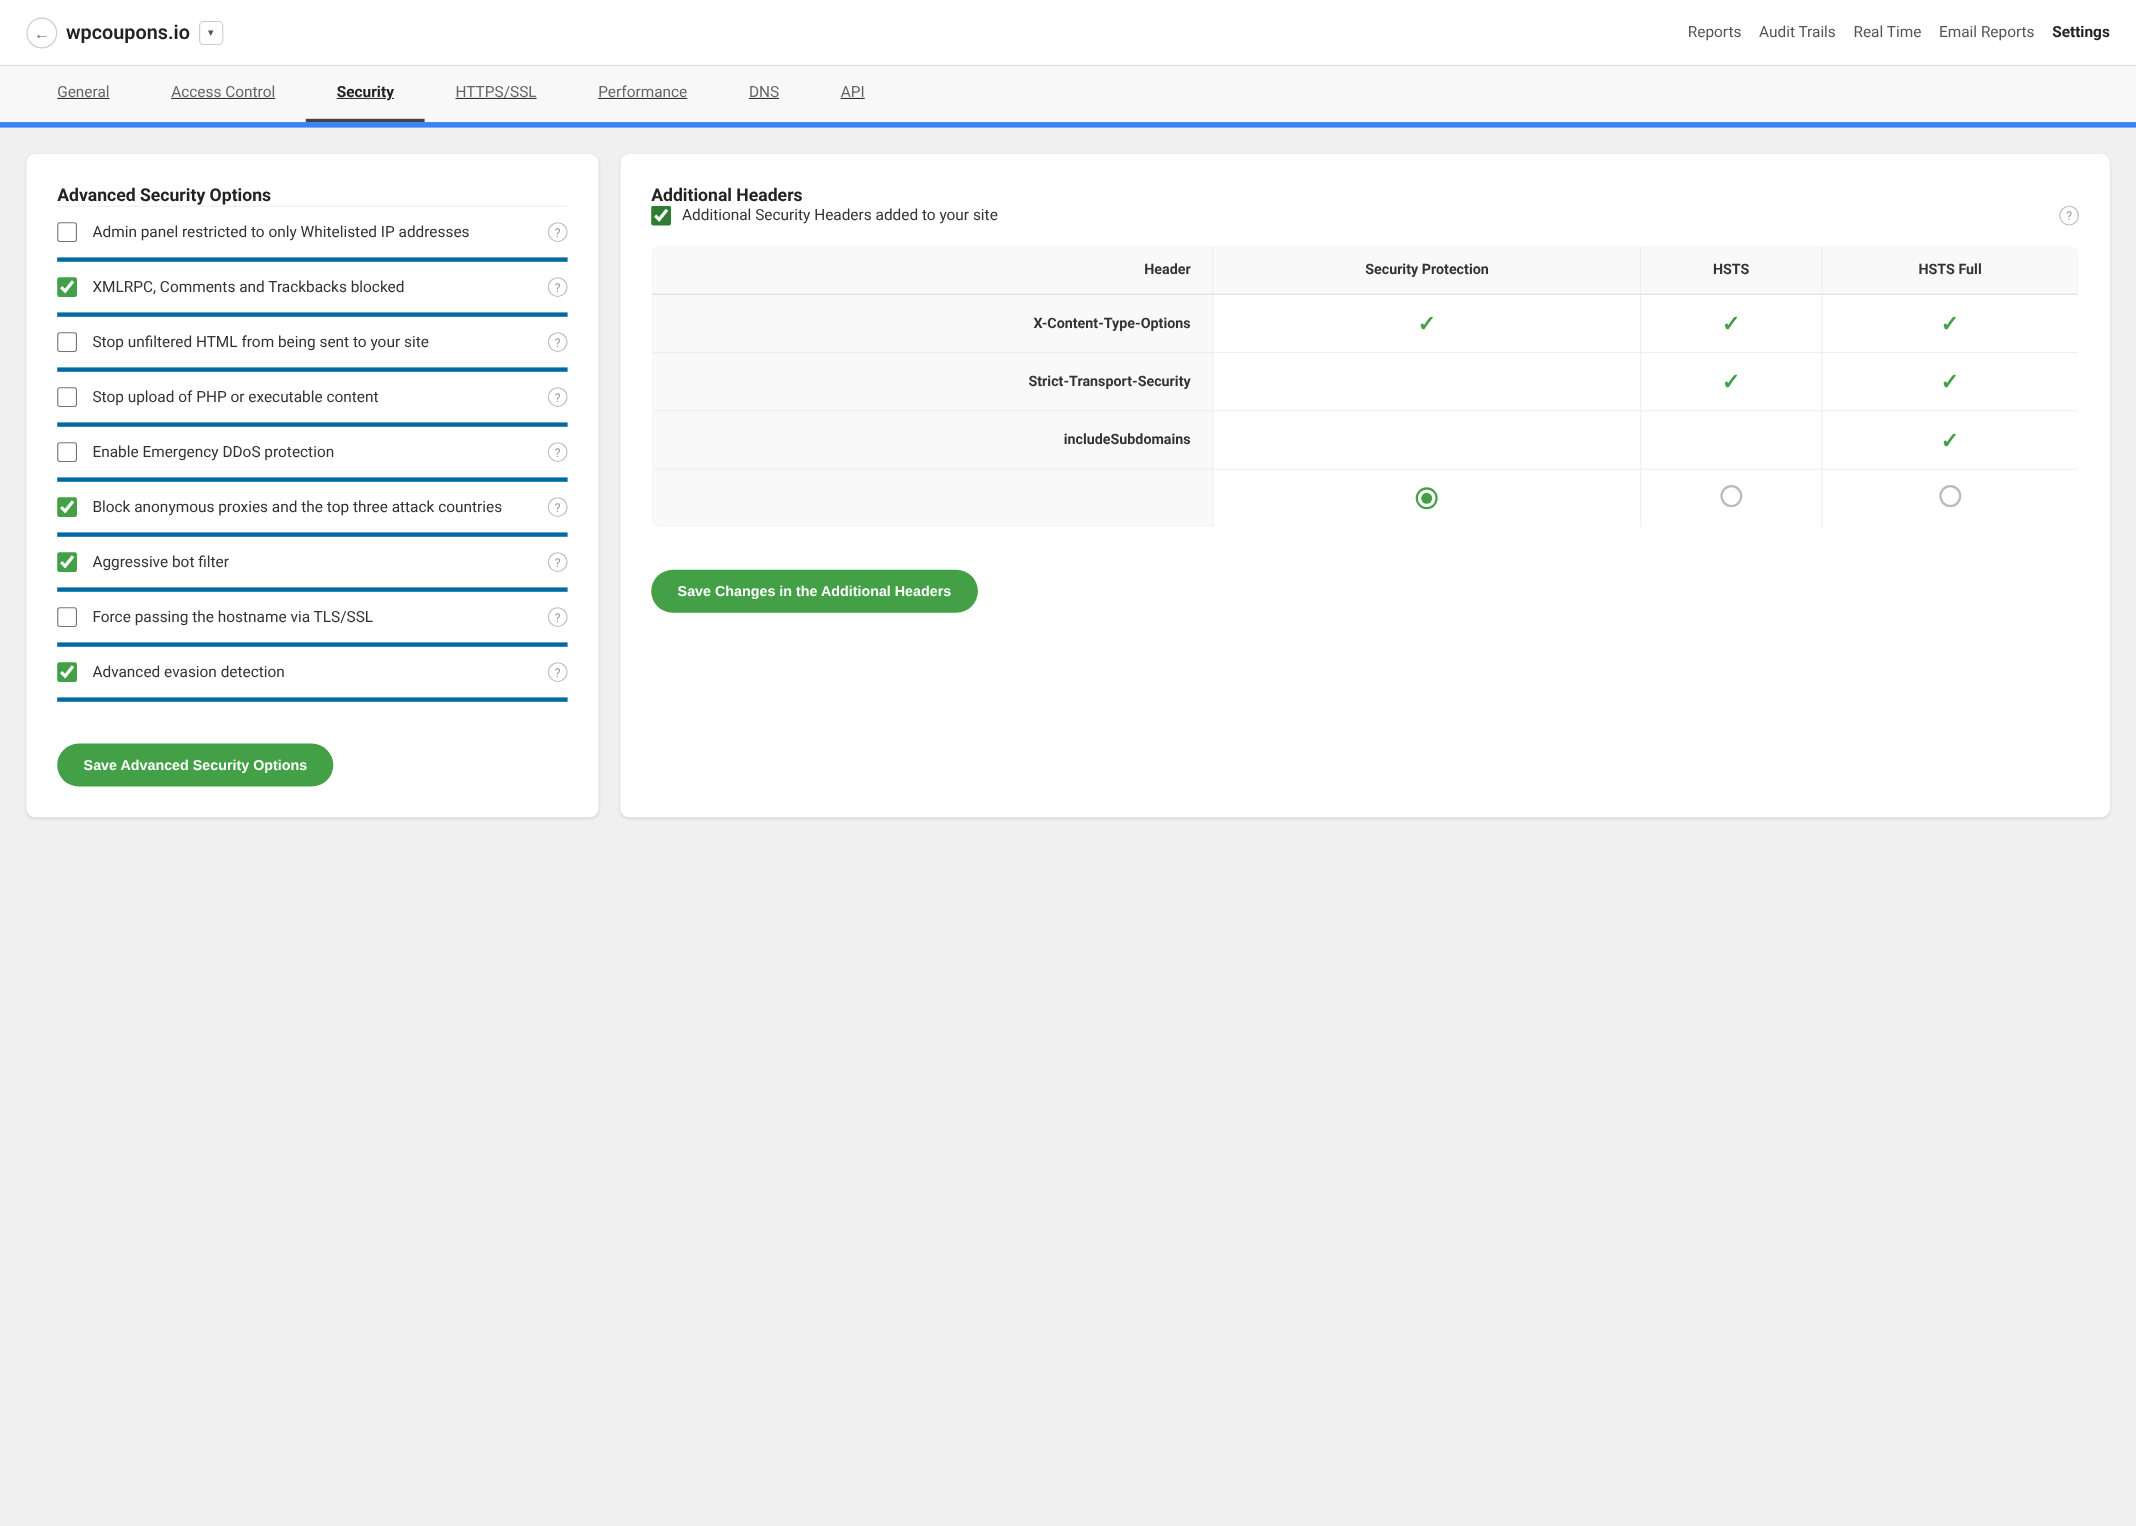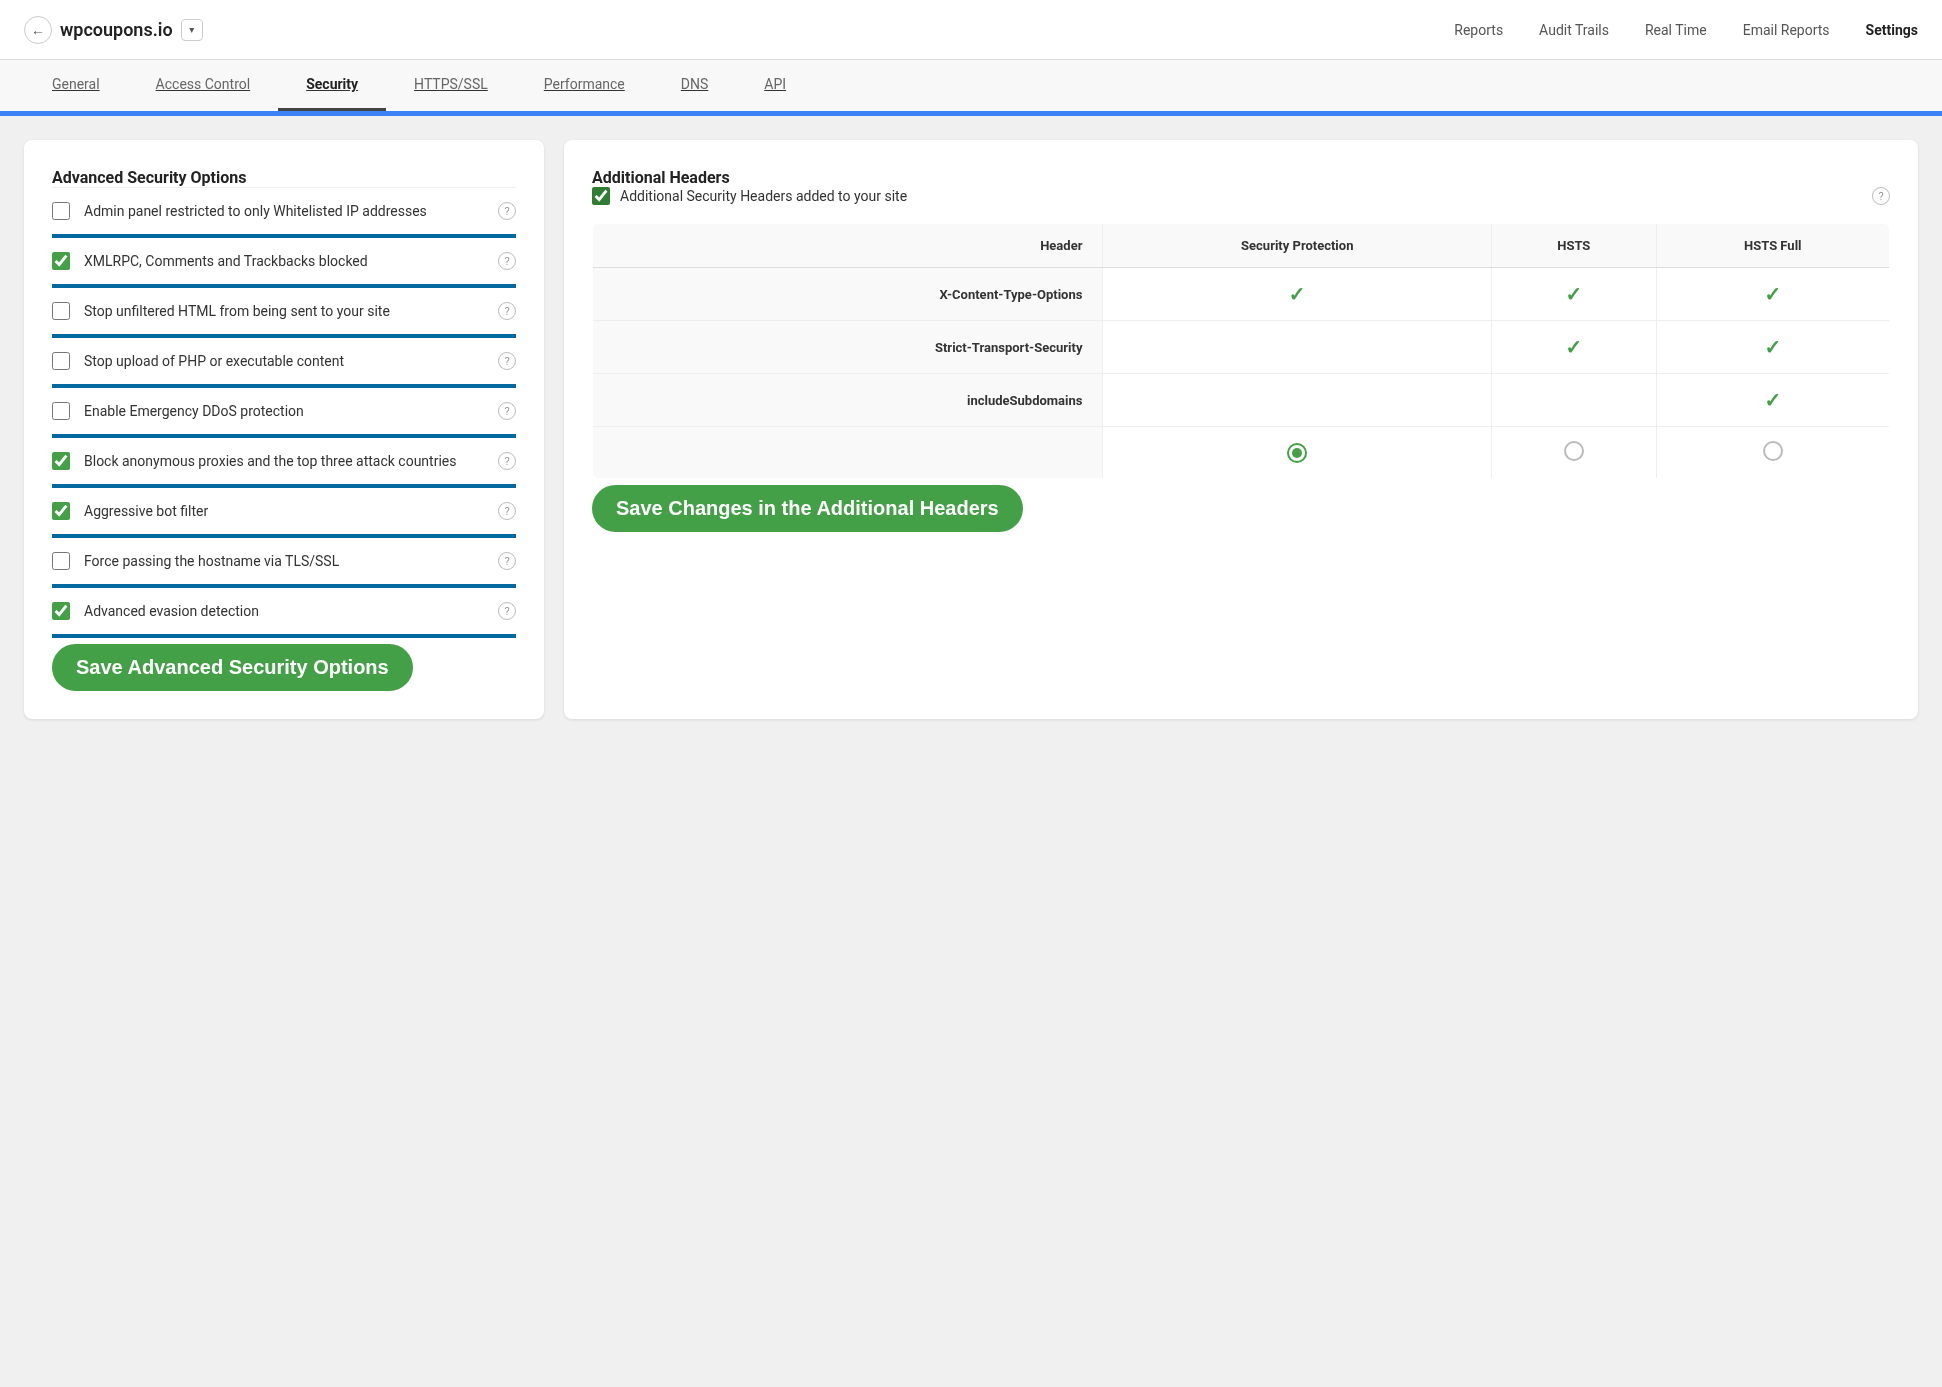--- a/index.html
+++ b/index.html
@@ -45,21 +45,21 @@
       border-radius: 4px;
       border: 1px solid #ccc;
       background: #fff;
       display: flex; align-items: center; justify-content: center;
       cursor: pointer;
       font-size: 10px;
       color: #555;
     }
     .nav-links {
       display: flex;
-      gap: 36px;
+      gap: 16px;
       align-items: flex-end;
     }
     .nav-link {
       font-size: 14px;
       color: #555;
       cursor: pointer;
       text-decoration: none;
     }
     .nav-link.active {
       font-weight: 700;
@@ -153,24 +153,24 @@
       margin-left: 10px;
     }
 
     
     .btn-green {
       background: #43a047;
       color: #fff;
       border: none;
       border-radius: 24px;
       padding: 12px 24px;
-      font-size: 20px;
+      font-size: 13px;
       font-weight: 600;
       cursor: pointer;
-      margin-top: 6px;
+      margin-top: 38px;
       display: inline-block;
     }
 
     
     .section-header-row {
       display: flex;
       align-items: center;
       margin-bottom: 18px;
       gap: 10px;
     }

